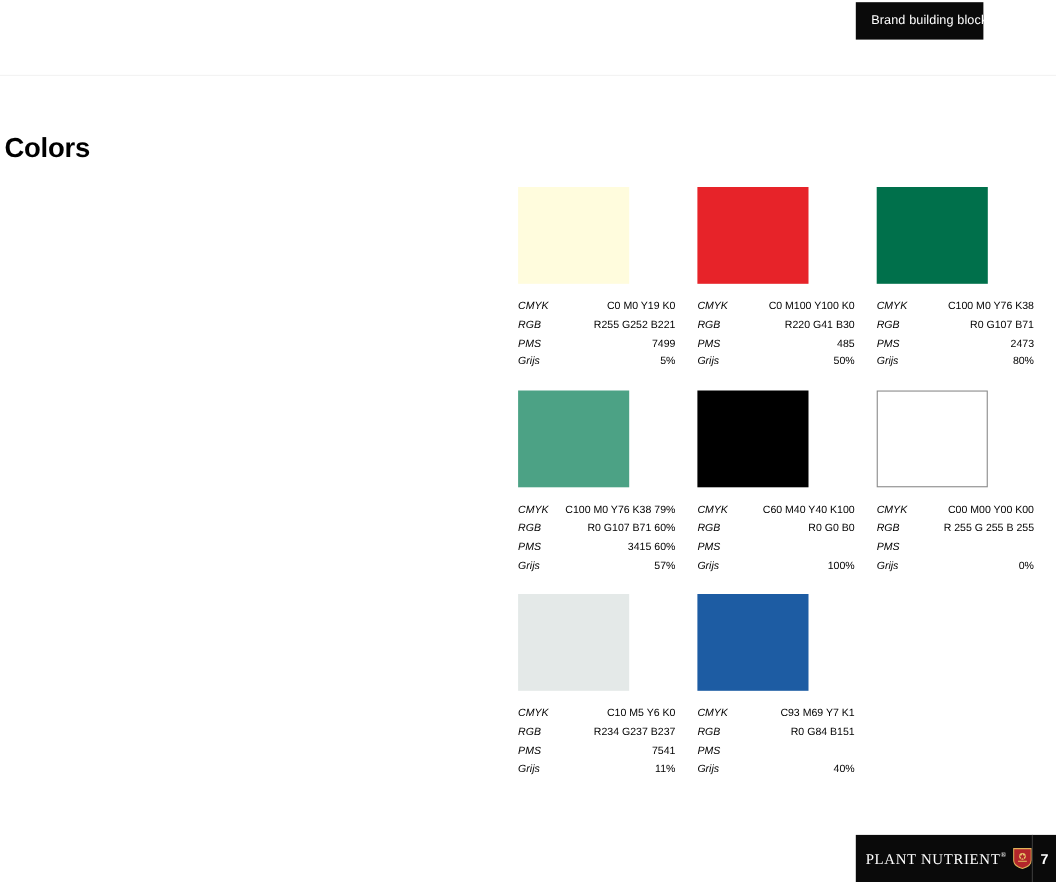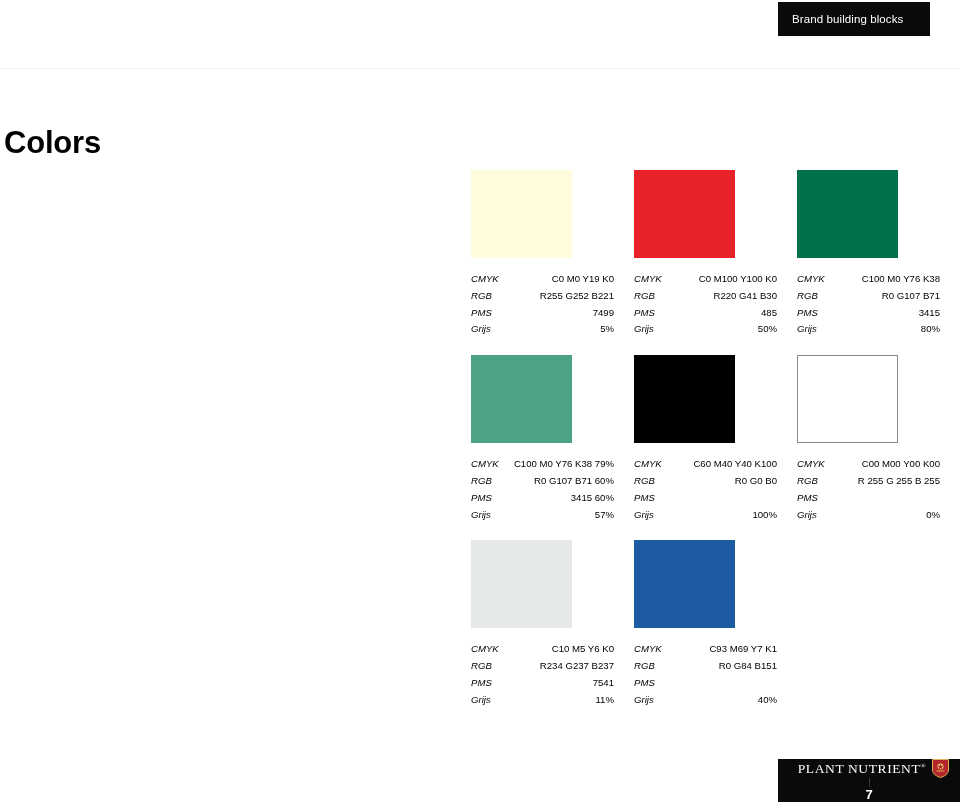--- a/index.html
+++ b/index.html
@@ -15,21 +15,21 @@
     font-family: "Liberation Sans", sans-serif;
     color: #000000;
     overflow: hidden;
   }
 
   
   .header-tab {
     position: absolute;
     top: 2px;
     left: 778px;
-    width: 152px;
+    width: 116px;
     height: 34px;
     background: #0a0a0a;
     display: flex;
     align-items: center;
     padding-left: 14px;
     box-sizing: border-box;
   }
   .header-tab-label {
     color: #ffffff;
     font-size: 11.5px;
@@ -45,21 +45,21 @@
     width: 960px;
     height: 1px;
     background: #f2f2f2;
   }
 
   
   .page-title {
     position: absolute;
     top: 106px;
     left: 4px;
-    font-size: 31px;
+    font-size: 25px;
     font-weight: bold;
     letter-spacing: -0.2px;
     line-height: 1;
   }
 
   
   .grid {
     position: absolute;
     top: 170px;
     left: 471px;
@@ -107,21 +107,20 @@
   
   .footer-bar {
     position: absolute;
     left: 778px;
     top: 759px;
     width: 182px;
     height: 43px;
     background: #0a0a0a;
     display: flex;
     align-items: center;
-    flex-direction: column;
   }
   .footer-logo {
     display: flex;
     align-items: center;
     padding-left: 9px;
     flex: 1 1 auto;
   }
   .footer-wordmark {
     color: #ffffff;
     font-family: "Liberation Serif", serif;
@@ -215,21 +214,21 @@
         <div class="spec-row">
           <span class="spec-key">CMYK</span>
           <span class="spec-val">C100 M0 Y76 K38</span>
         </div>
         <div class="spec-row">
           <span class="spec-key">RGB</span>
           <span class="spec-val">R0 G107 B71</span>
         </div>
         <div class="spec-row">
           <span class="spec-key">PMS</span>
-          <span class="spec-val">3415</span>
+          <span class="spec-val">2473</span>
         </div>
         <div class="spec-row">
           <span class="spec-key">Grijs</span>
           <span class="spec-val">80%</span>
         </div>
       </div>
     </div>
   </div>
 
   <div class="grid-row">

